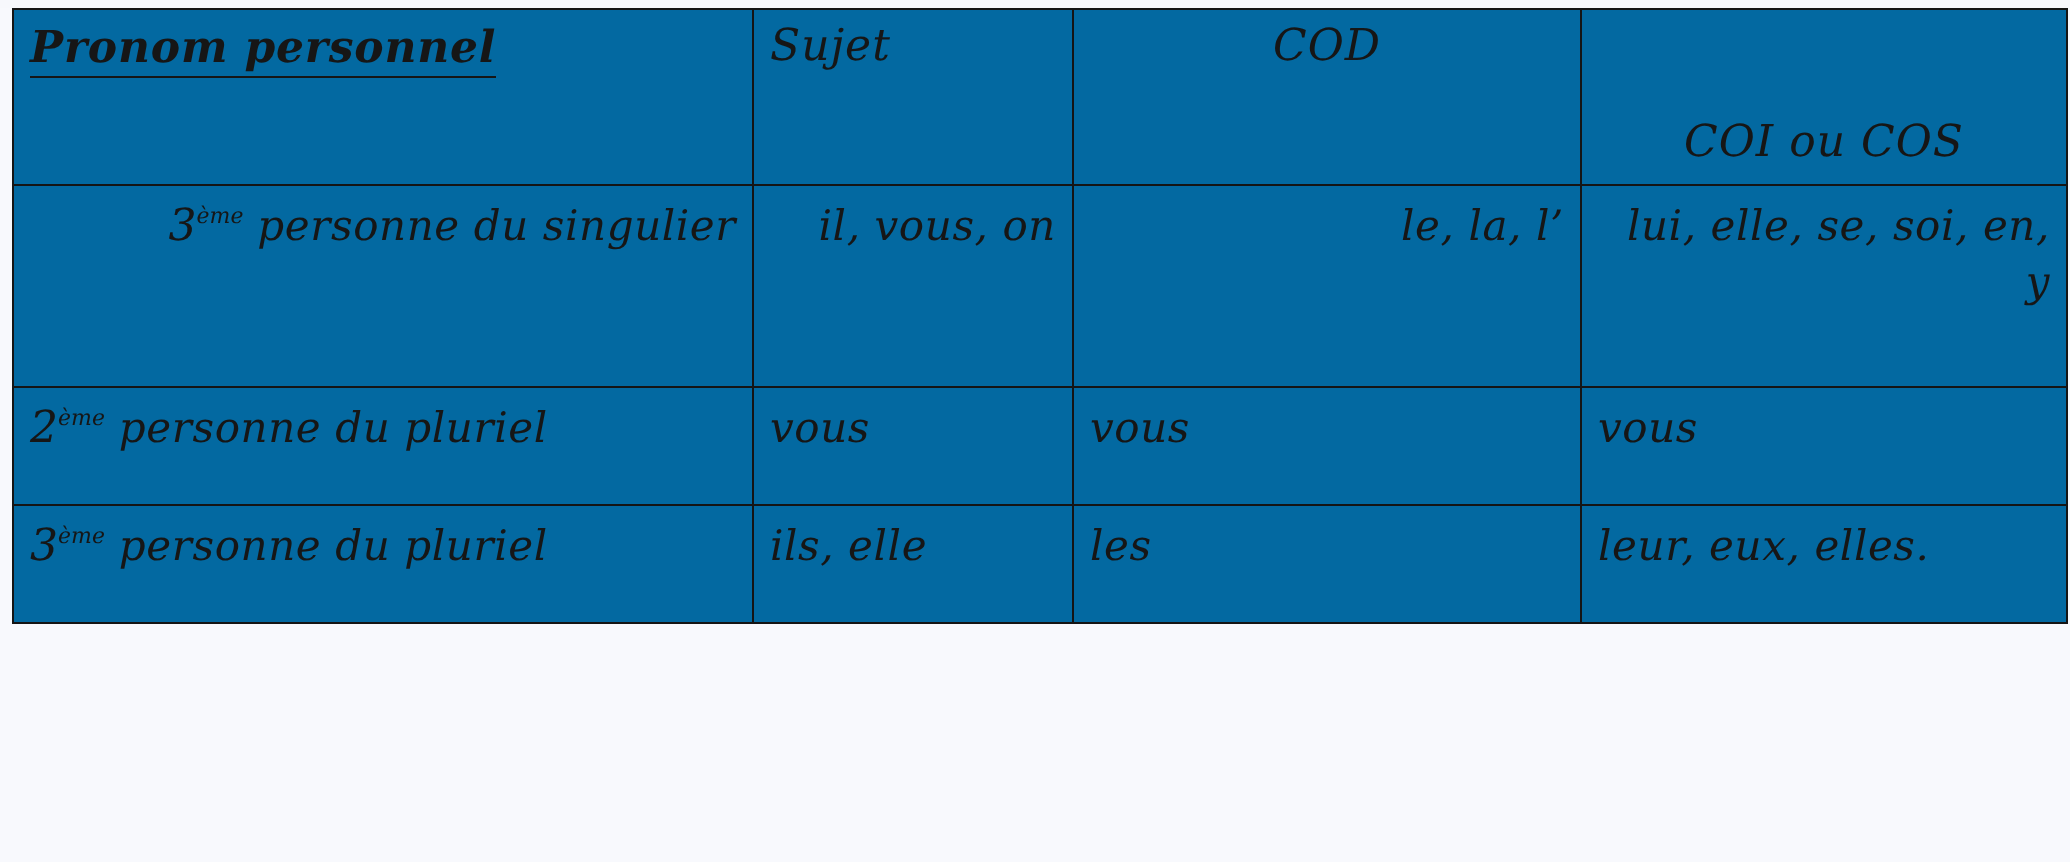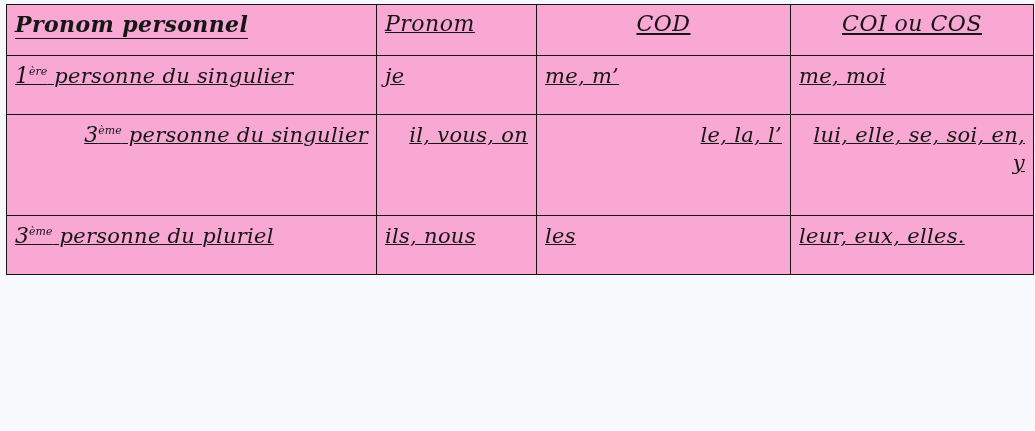--- a/index.html
+++ b/index.html
@@ -26,22 +26,21 @@
     table-layout: fixed;
   }
   table.pronoun-table td,
   table.pronoun-table th {
     border: 1.6px solid #151515;
     padding: 6px 8px 8px 8px;
     vertical-align: top;
     text-align: left;
     font-weight: normal;
     color: #161616;
-    background: #f9a8d4;
-    text-decoration: underline;
+    background: #0369a1;
   }
   
   col.c1 { width: 370px; }
   col.c2 { width: 160px; }
   col.c3 { width: 254px; }
   col.c4 { width: 243px; }
 
   
   .script {
     font-family: "DejaVu Serif", serif;
@@ -107,55 +106,55 @@
         <col class="c2">
         <col class="c3">
         <col class="c4">
     </colgroup>
     <tbody>
       <tr class="header">
         <td>
           <span class="head-label underlined">Pronom personnel</span>
         </td>
         <td>
-          <span class="head-left">Pronom</span>
+          <span class="head-left">Sujet</span>
         </td>
         <td>
           <span class="head-center" style="display:block;">COD</span>
         </td>
         <td>
-          <span class="head-center" style="display:block;">COI ou COS</span>
+          <span class="head-center" style="display:block;margin-top:48px;">COI ou COS</span>
         </td>
       </tr>
 
-      <tr class="normal">
-        <td>
-          <span class="ordinal row-person"><span>1</span><sup>ère</sup><span class="script"> personne du singulier</span></span>
-        </td>
-        <td><span class="script">je</span></td>
-        <td><span class="script">me, m’</span></td>
-        <td><span class="script">me, moi</span></td>
-      </tr>
 
 
       <tr class="tall">
         <td>
           <span class="ordinal row-person"><span>3</span><sup>ème</sup><span class="script"> personne du singulier</span></span>
         </td>
         <td><span class="script">il, vous, on</span></td>
         <td><span class="script">le, la, l’</span></td>
         <td><span class="script">lui, elle, se, soi, en, y</span></td>
       </tr>
 
 
+      <tr class="normal">
+        <td>
+          <span class="ordinal row-person"><span>2</span><sup>ème</sup><span class="script"> personne du pluriel</span></span>
+        </td>
+        <td><span class="script">vous</span></td>
+        <td><span class="script">vous</span></td>
+        <td><span class="script">vous</span></td>
+      </tr>
 
       <tr class="normal">
         <td>
           <span class="ordinal row-person"><span>3</span><sup>ème</sup><span class="script"> personne du pluriel</span></span>
         </td>
-        <td><span class="script">ils, nous</span></td>
+        <td><span class="script">ils, elle</span></td>
         <td><span class="script">les</span></td>
         <td><span class="script">leur, eux, elles.</span></td>
       </tr>
 
     </tbody>
   </table>
 </div>
 
 </body></html>

